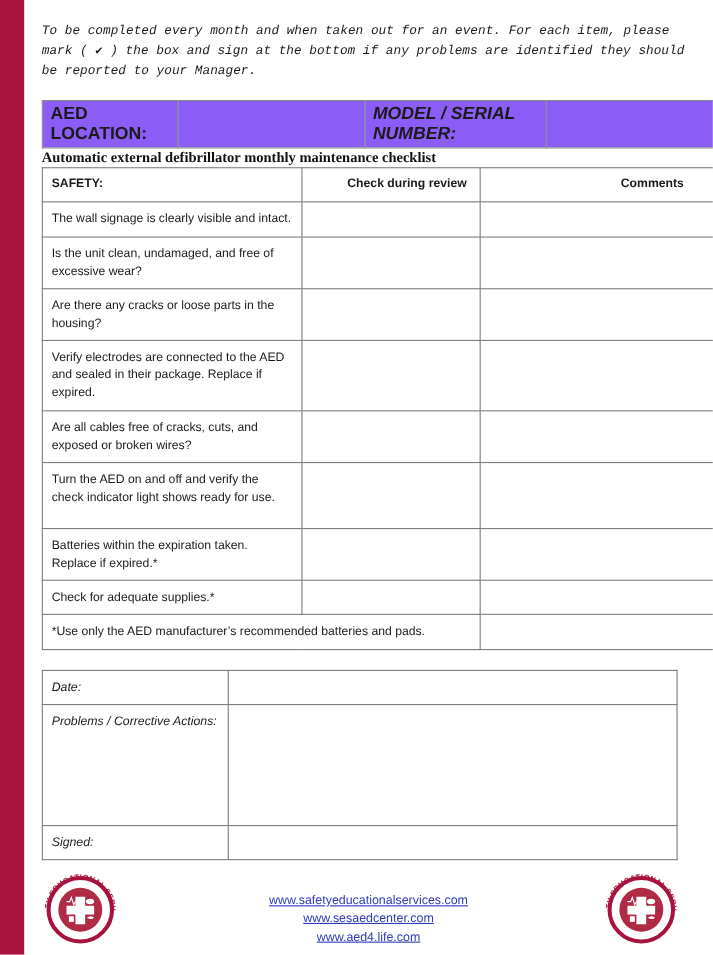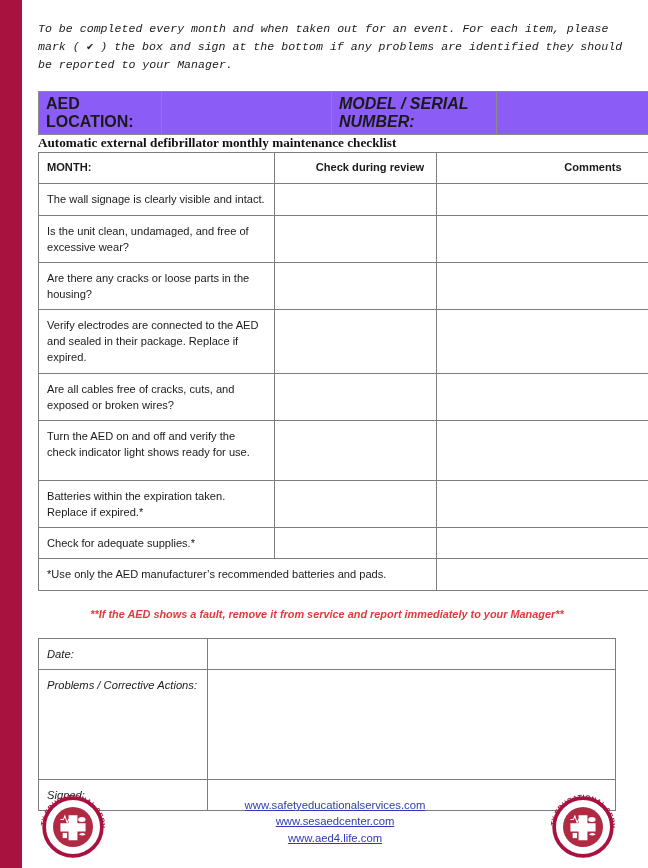--- a/index.html
+++ b/index.html
@@ -190,21 +190,21 @@
     width: 74px;
     height: 74px;
   }
   .logo-left  { left: 14px; }
   .logo-right { left: 524px; }
 
   .links {
     position: absolute;
     left: 0;
     right: 0;
-    top: 9px;
+    top: 23px;
     text-align: center;
   }
   .links a {
     display: block;
     color: #2E3BB5;
     text-decoration: underline;
     font-size: 11.3px;
     line-height: 1.46;
     font-family: "Liberation Sans", sans-serif;
   }
@@ -229,21 +229,21 @@
           <td style="width:165px"></td>
         </tr>
       </tbody>
     </table>
 
     <div class="sub-heading">Automatic external defibrillator monthly maintenance checklist</div>
 
     <table class="checklist-table">
       <thead>
         <tr>
-          <th class="col-item">MONTH:</th>
+          <th class="col-item">SAFETY:</th>
           <th class="col-check center">Check during review</th>
           <th class="col-comm center">Comments</th>
         </tr>
       </thead>
       <tbody>
         <tr class="r2">
           <td>The wall signage is clearly visible and intact.</td>
           <td></td>
           <td></td>
         </tr>
@@ -282,21 +282,20 @@
           <td></td>
           <td></td>
         </tr>
         <tr class="r2">
           <td colspan="2">*Use only the AED manufacturer’s recommended batteries and pads.</td>
           <td></td>
         </tr>
       </tbody>
     </table>
 
-    <p class="warning">**If the AED shows a fault, remove it from service and report immediately to your Manager**</p>
 
     <table class="signoff-table">
       <tbody>
         <tr class="sr-date">
           <td class="lbl">Date:</td>
           <td></td>
         </tr>
         <tr class="sr-problem">
           <td class="lbl">Problems / Corrective Actions:</td>
           <td></td>

